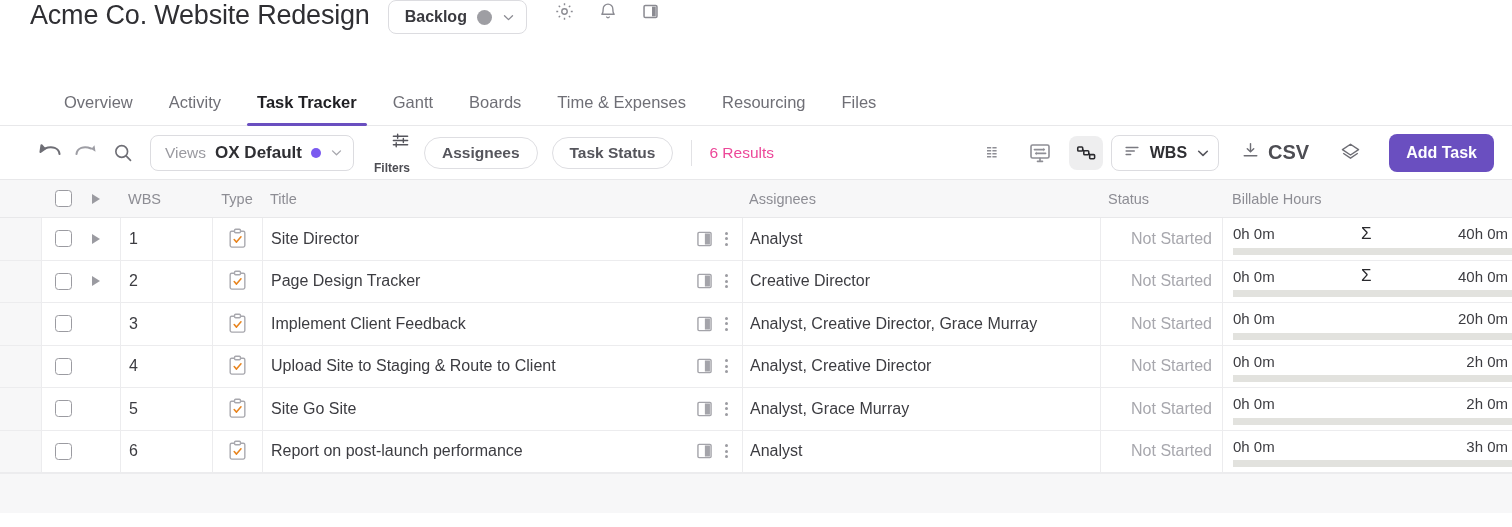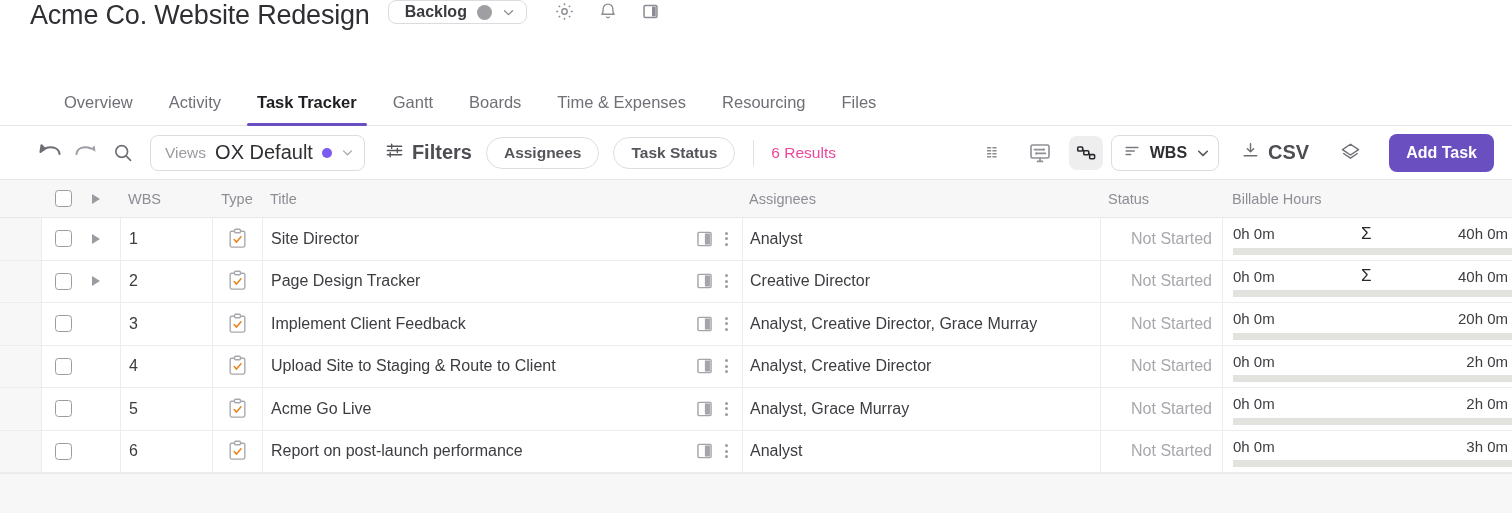--- a/index.html
+++ b/index.html
@@ -21,21 +21,21 @@
   }
   .proj-title {
     font-size:27px;
     color:#2f2f33;
     font-weight:400;
     letter-spacing:-0.2px;
     white-space:nowrap;
   }
   .status-pill {
     margin-left:18px;
-    height:24px;
+    height:34px;
     border:1px solid #dcdce0;
     border-radius:8px;
     display:flex;
     align-items:center;
     padding:0 11px 0 16px;
     gap:10px;
     background:#fff;
   }
   .status-pill .lbl { font-size:16px; font-weight:700; color:#3a3a3f; }
   .status-dot { width:15px; height:15px; border-radius:50%; background:#9e9ea3; display:block; }
@@ -91,26 +91,26 @@
     border:1px solid #dcdce0;
     border-radius:8px;
     display:flex; align-items:center;
     padding:0 10px 0 14px;
     gap:9px;
     margin-left:10px;
     background:#fff;
     text-align:right;
   }
   .views-box .k { font-size:15.5px; color:#9a9aa0; }
-  .views-box .v { font-size:20px; color:#2f2f33; font-weight:400; }
+  .views-box .v { font-size:17px; color:#2f2f33; font-weight:700; }
   .views-dot { width:10px; height:10px; border-radius:50%; background:#7a5af0; display:block; }
   .filters-btn {
-    display:flex; align-items:flex-start; gap:8px;
+    display:flex; align-items:flex-end; gap:8px;
     margin-left:20px; cursor:pointer;
-    font-size:20px; color:#4d4d53; font-weight:700;
+    font-size:12px; color:#4d4d53; font-weight:700;flex-direction:column;
   }
   .chip {
     height:32px;
     border:1px solid #dedee2;
     border-radius:16px;
     display:flex; align-items:center;
     padding:0 17px;
     font-size:15.5px;
     color:#55555c;
     font-weight:700;
@@ -600,21 +600,21 @@
       <div class="c-type">
         <span class="clip">
           <svg width="21" height="22" viewBox="0 0 22 24" fill="none">
             <rect x="3" y="3.6" width="16" height="17.2" rx="1.6" stroke="#a8a8ae" stroke-width="1.5"></rect>
             <rect x="7.8" y="1.4" width="6.4" height="3.8" rx="1.1" fill="#fff" stroke="#a8a8ae" stroke-width="1.5"></rect>
             <path d="M7.4 12.6 9.9 15.4 14.8 9.6" stroke="#e8841e" stroke-width="1.7" stroke-linecap="round" stroke-linejoin="round"></path>
           </svg>
         </span>
       </div>
       <div class="c-title">
-        <span class="tx">Acme Go Live</span>
+        <span class="tx">Site Go Site</span>
         <span class="rowicons">
           <span class="panel-ic">
             <svg width="15" height="16" viewBox="0 0 16 17">
                 <rect x="1" y="1.4" width="14" height="14.2" rx="1.2" fill="none" stroke="#a4a4aa" stroke-width="1.5"></rect>
                 <rect x="8.4" y="2.6" width="5.4" height="11.8" fill="#a4a4aa"></rect>
               </svg>
           </span>
           <span class="dots">
               <i></i>
               <i></i>

